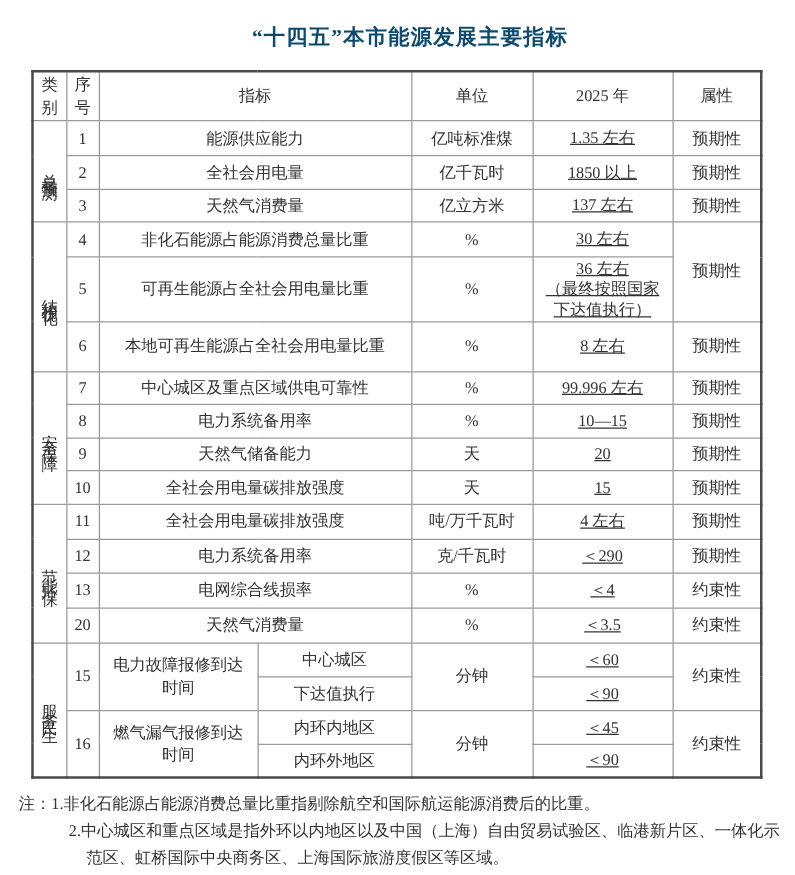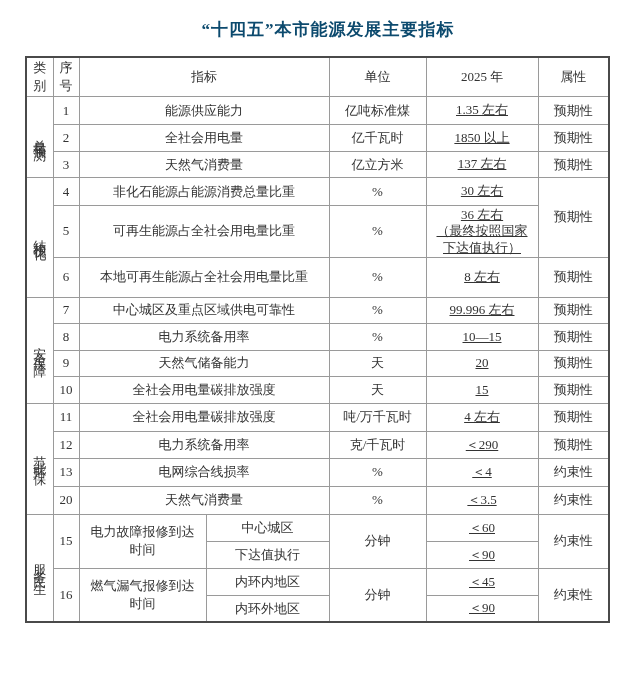--- a/index.html
+++ b/index.html
@@ -241,14 +241,18 @@
       <td class="tgt">＜45</td>
       <td rowspan="2">约束性</td>
     </tr>
     <tr class="h-27">
       <td class="subarea">内环外地区</td>
       <td class="tgt">＜90</td>
     </tr>
   </tbody>
 </table>
 
-
+<div class="notes">
+  <p><span>注：</span><span>1.非化石能源占能源消费总量比重指剔除航空和国际航运能源消费后的比重。</span></p>
+  <p class="note-follow">2.中心城区和重点区域是指外环以内地区以及中国（上海）自由贸易试验区、临港新片区、一体化示范区、虹桥国际中央商务区、上海国际旅游度假区等区域。</p>
 </div>
 
+</div>
+
 </body></html>

